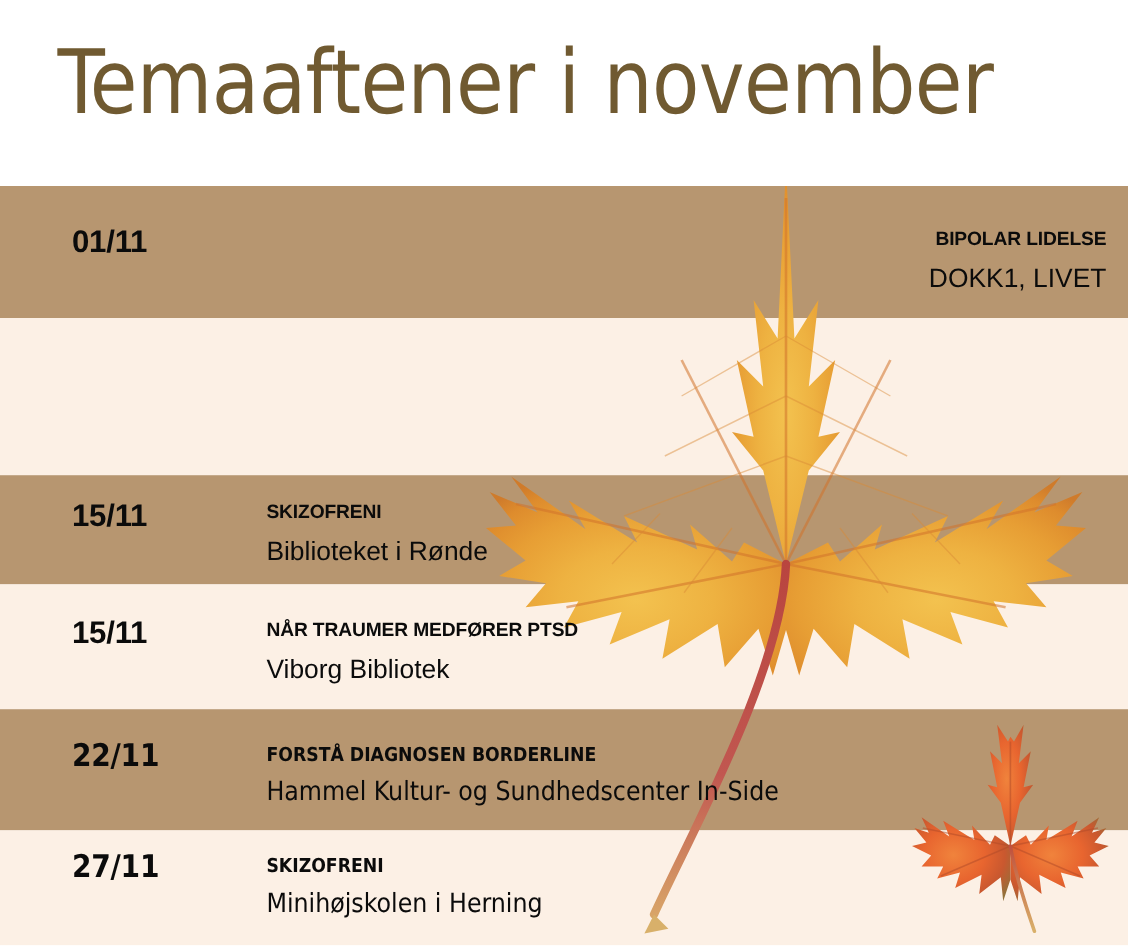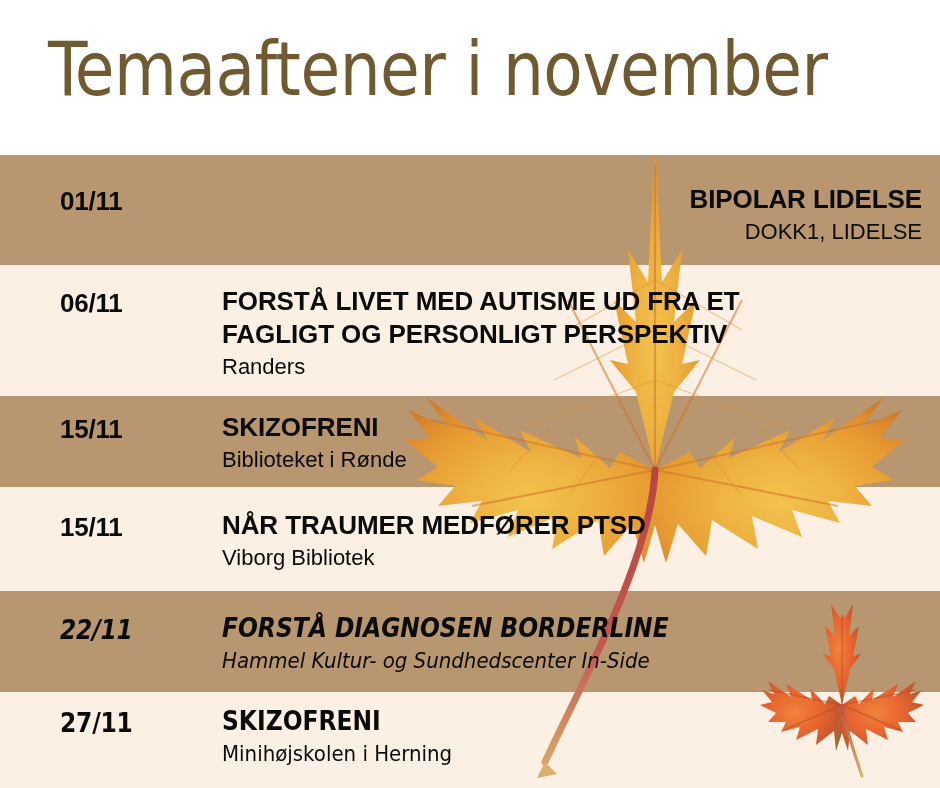--- a/index.html
+++ b/index.html
@@ -86,21 +86,21 @@
     color: #0b0b0b;
     letter-spacing: -0.2px;
     white-space: nowrap;
   }
   .row .info {
     position: absolute;
     left: 222px;
     width: 700px;
   }
   .row .event-title {
-    font-size: 26px;
+    font-size: 16px;
     font-weight: bold;
     color: #0b0b0b;
     line-height: 33px;
     letter-spacing: -0.1px;
     margin: 0;
     white-space: pre-line;
   }
   .row .venue {
     font-size: 22px;
     font-weight: 400;
@@ -224,50 +224,42 @@
   <div class="title-area">
     <div class="poster-title">Temaaftener i november</div>
   </div>
 
   <div class="rows">
 
     <div class="row" style="top:155px;height:110px;text-align:right;">
       <div class="date" style="top:31px;">01/11</div>
       <div class="info" style="top:28px;">
         <div class="event-title">BIPOLAR LIDELSE</div>
-        <div class="venue">DOKK1, LIDELSE</div>
-      </div>
-    </div>
-
-    <div class="row" style="top:265px;height:131px;">
-      <div class="date" style="top:23px;">06/11</div>
-      <div class="info" style="top:20px;">
-        <div class="event-title">FORSTÅ LIVET MED AUTISME UD FRA ET
-FAGLIGT OG PERSONLIGT PERSPEKTIV</div>
-        <div class="venue">Randers</div>
-      </div>
-    </div>
+        <div class="venue">DOKK1, LIVET</div>
+      </div>
+    </div>
+
 
     <div class="row" style="top:396px;height:91px;">
       <div class="date" style="top:18px;">15/11</div>
       <div class="info" style="top:15px;">
         <div class="event-title">SKIZOFRENI</div>
         <div class="venue">Biblioteket i Rønde</div>
       </div>
     </div>
 
     <div class="row" style="top:487px;height:104px;">
       <div class="date" style="top:25px;">15/11</div>
       <div class="info" style="top:22px;">
         <div class="event-title">NÅR TRAUMER MEDFØRER PTSD</div>
         <div class="venue">Viborg Bibliotek</div>
       </div>
     </div>
 
-    <div class="row condensed" style="top:591px;height:101px;font-style:italic;">
+    <div class="row condensed" style="top:591px;height:101px;">
       <div class="date" style="top:24px;">22/11</div>
       <div class="info" style="top:21px;">
         <div class="event-title">FORSTÅ DIAGNOSEN BORDERLINE</div>
         <div class="venue">Hammel Kultur- og Sundhedscenter In-Side</div>
       </div>
     </div>
 
     <div class="row condensed" style="top:692px;height:96px;border-radius:19px;">
       <div class="date" style="top:16px;">27/11</div>
       <div class="info" style="top:13px;">

